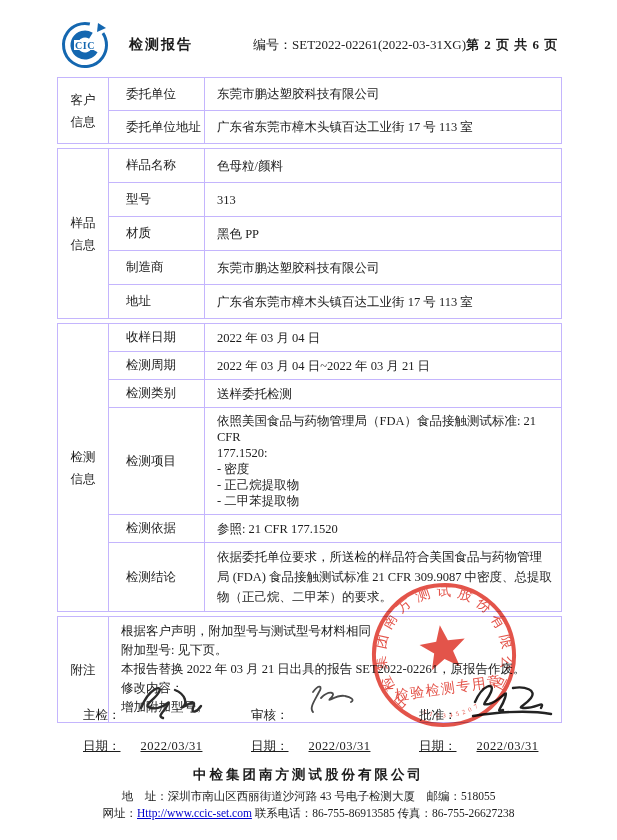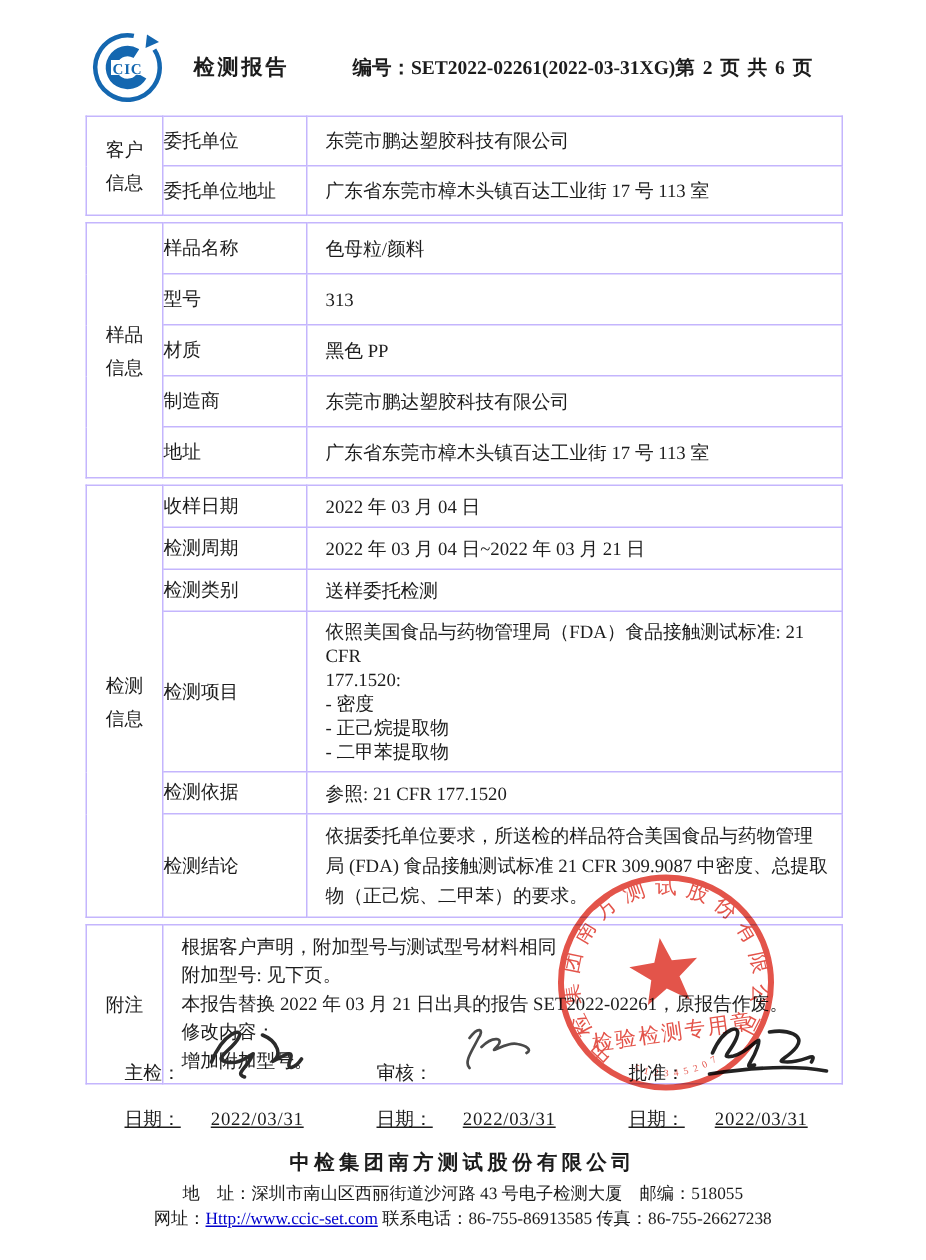--- a/index.html
+++ b/index.html
@@ -7,28 +7,28 @@
     width:617px;height:840px;background:#ffffff;
     font-family:"Liberation Serif","DejaVu Serif",serif;
     color:#1c1c1c;position:relative;overflow:hidden;
   }
   .page{position:relative;width:595px;height:840px;}
 
   
   .hdr{position:absolute;top:20px;left:57px;width:505px;height:50px;display:flex;align-items:center;}
   .logo{width:56px;height:50px;flex:0 0 auto;}
   .hdr-title{font-size:14px;font-weight:bold;margin-left:16px;letter-spacing:2px;}
-  .hdr-no{font-size:13px;font-weight:bold;margin-left:42px;white-space:nowrap;}
+  .hdr-no{font-size:13px;font-weight:normal;margin-left:60px;white-space:nowrap;}
   .hdr-page{font-size:13px;font-weight:bold;white-space:nowrap;letter-spacing:1px;}
 
   
   .tbl{border-collapse:collapse;width:505px;table-layout:fixed;margin:0 0 4px 57px;}
   .tbl td{border:1px solid #c4b5fd;font-size:12.5px;vertical-align:middle;background:transparent;}
   .sec-cell{width:51px;text-align:center;white-space:pre-line;line-height:22px;}
-  .lbl-cell{width:96px;padding-left:0;}
+  .lbl-cell{width:96px;padding-left:17px;}
   .val-cell{padding-left:12px;padding-right:8px;line-height:18px;}
   .multi{white-space:pre-line;padding-top:5px;padding-bottom:5px;line-height:16px;}
   .wrap{padding-top:4px;padding-bottom:4px;line-height:20px;}
   .h31 td{height:30px;}
   .h32 td{height:31px;}
   .h25 td{height:25px;}
   .tbl-wrap{position:absolute;top:77px;left:0;}
 
   
   .sig-row{position:absolute;top:676px;left:57px;width:505px;display:flex;}

